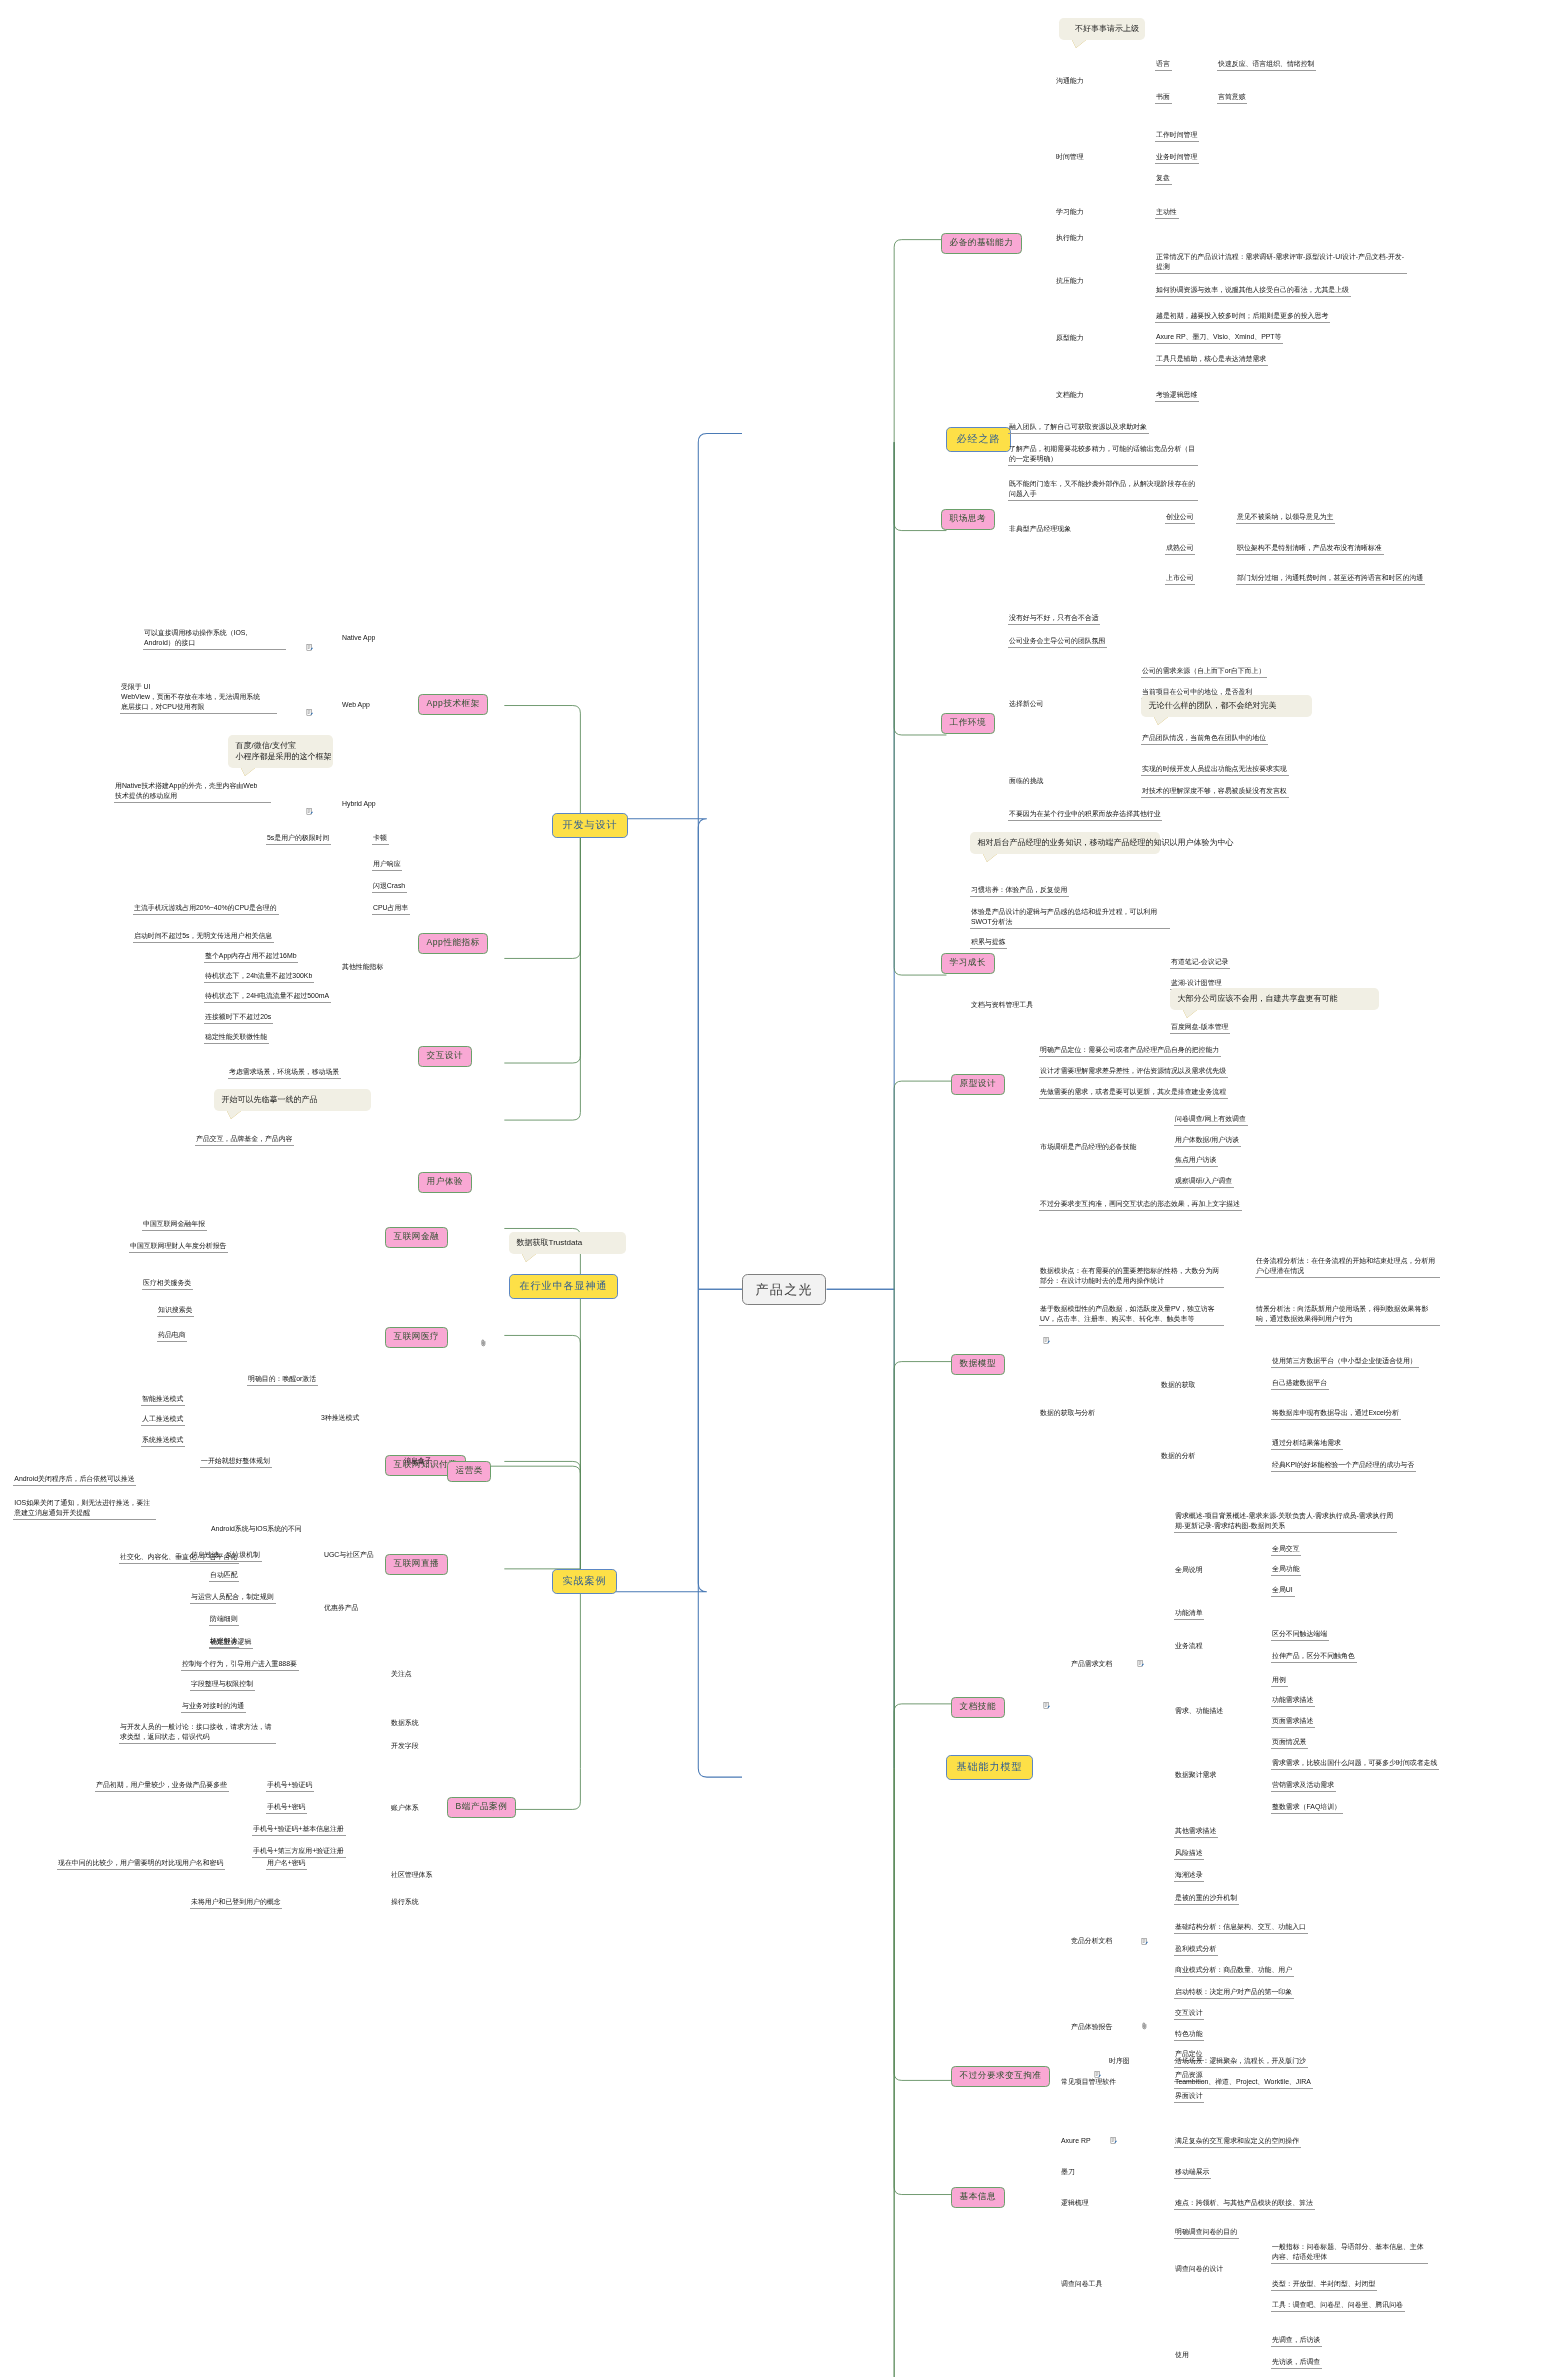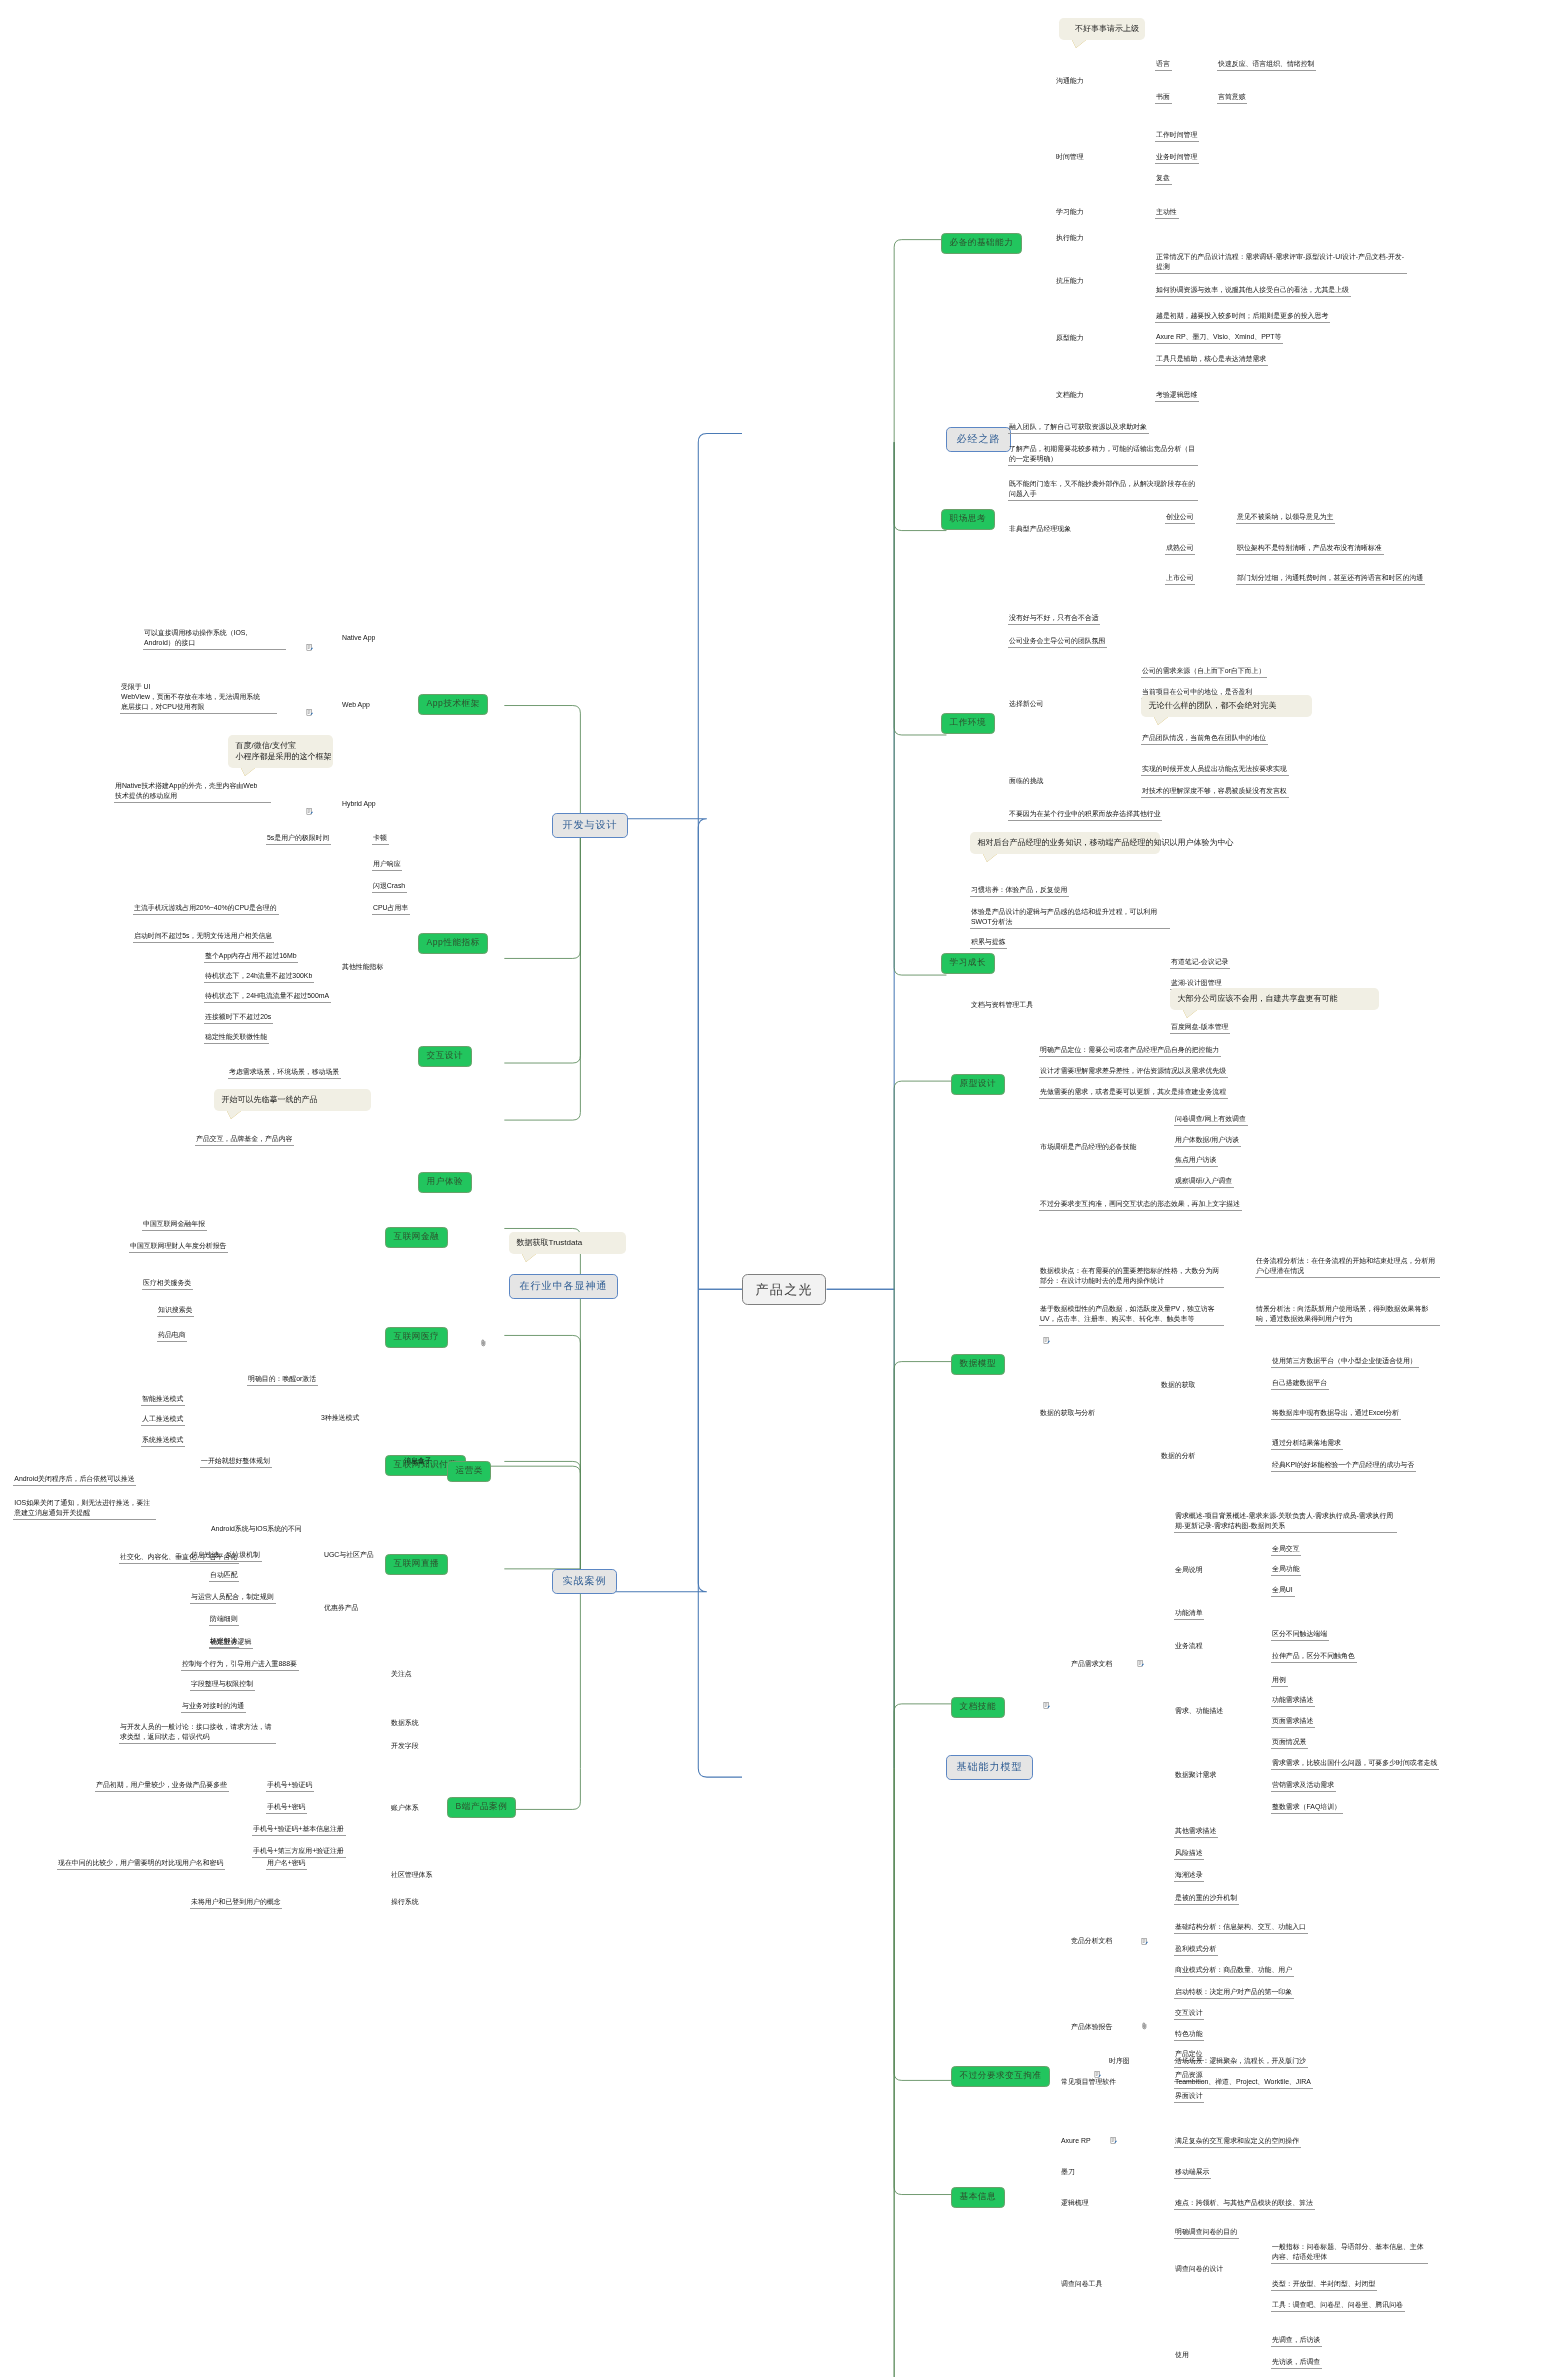--- a/index.html
+++ b/index.html
@@ -13,26 +13,26 @@
 
   
   .node{position:absolute;box-sizing:border-box;white-space:pre;}
 
   .root{
     background:#f2f2f2;border:0.8px solid #7f7f7f;border-radius:5.7px;
     font-size:13px;color:#3d3d3d;letter-spacing:1.4px;
     padding:5.7px 12.4px;text-align:center;
   }
   .lvl1{
-    background:#e5e5e5;border:0.8px solid #5b86c4;border-radius:4.8px;
+    background:#fde047;border:0.8px solid #5b86c4;border-radius:4.8px;
     font-size:10px;color:#2e5c93;letter-spacing:1px;
     padding:4.3px 9.5px;text-align:center;
   }
   .lvl2{
-    background:#22c55e;border:0.7px solid #6aa06a;border-radius:4.3px;
+    background:#f9a8d4;border:0.7px solid #6aa06a;border-radius:4.3px;
     font-size:8.6px;color:#2d4f2d;letter-spacing:0.5px;
     padding:3.3px 7.6px;text-align:center;
   }
   .leaf{
     font-size:6.9px;color:#111;line-height:1.45;
     border-bottom:0.5px solid #9b9b9b;padding:0.5px 1.9px 1px 1px;
   }
   .leaf.nb{border-bottom:none;}
   .callout{
     background:#f1efe4;border:0.8px solid #c8a councils;border-radius:4.8px;

